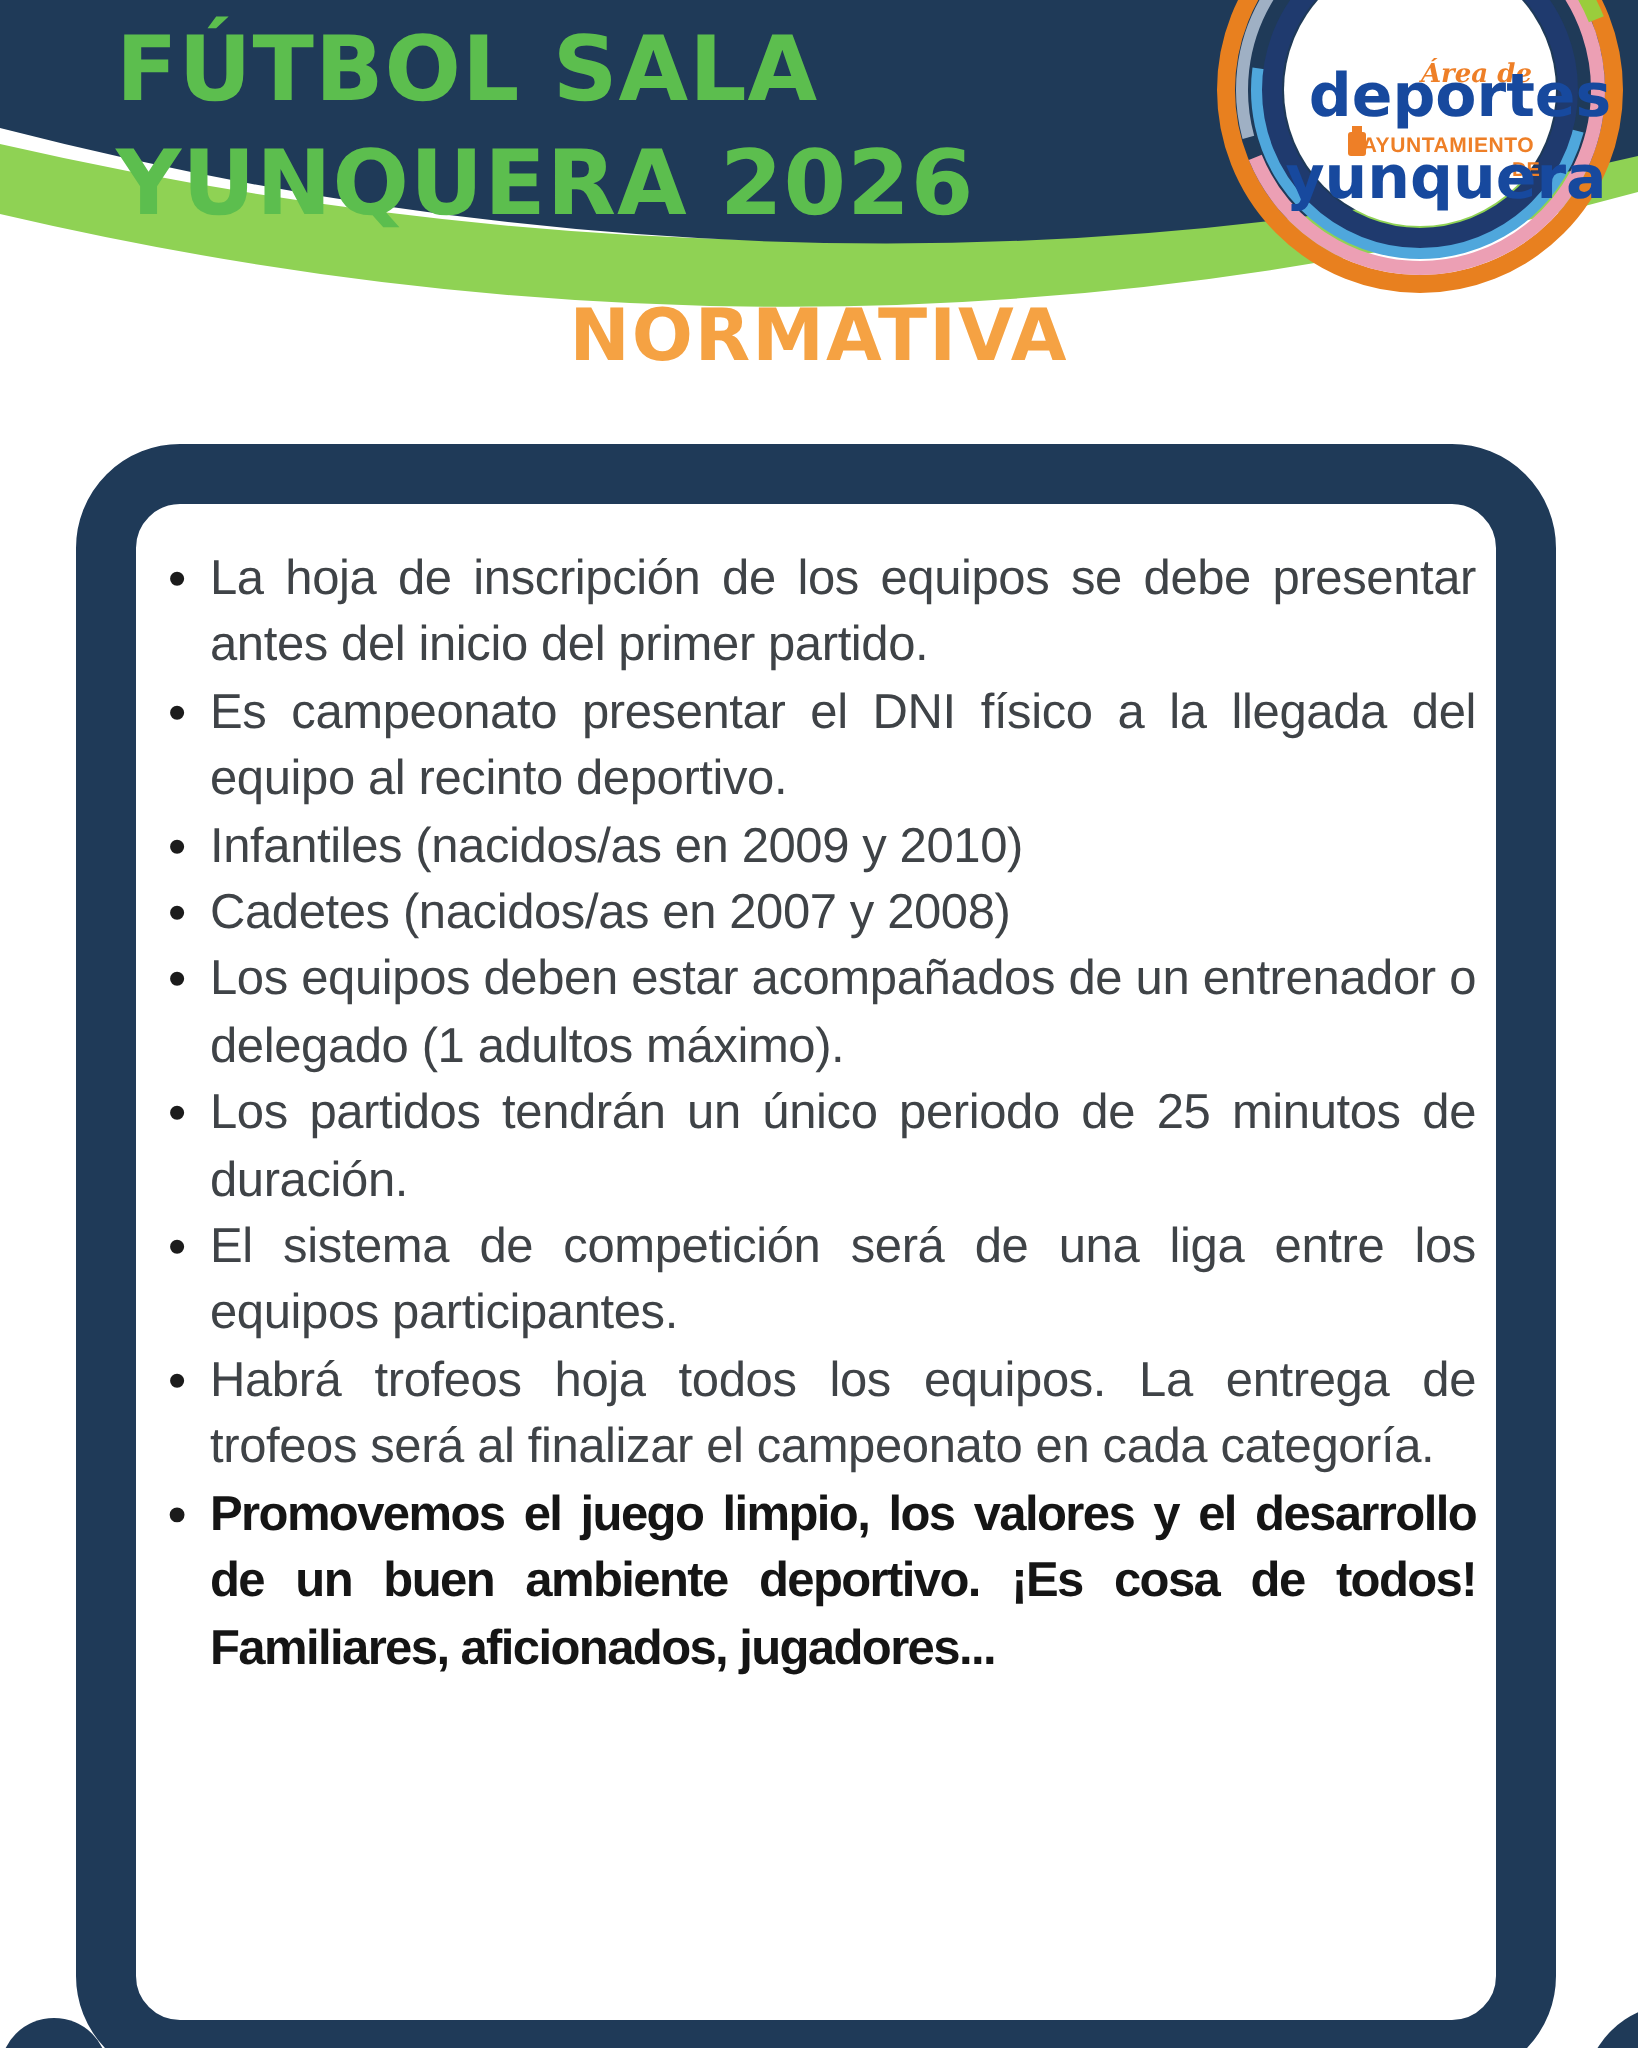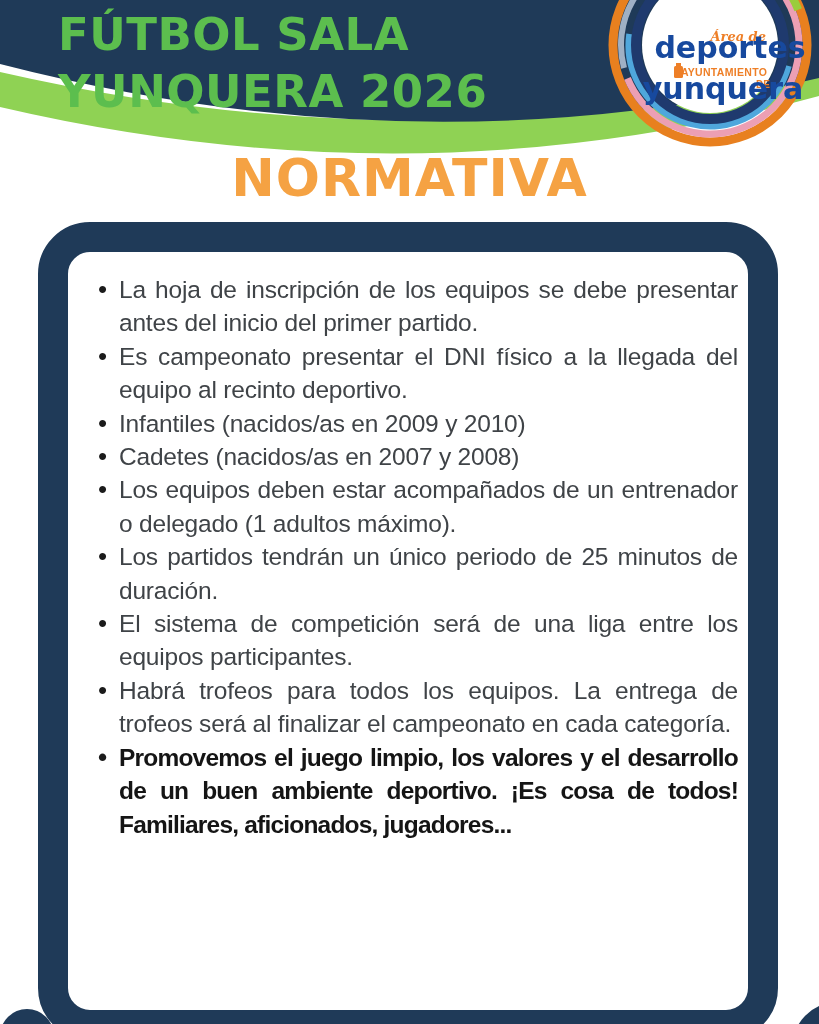--- a/index.html
+++ b/index.html
@@ -41,35 +41,35 @@
     left: 600px; top: -65px;
     width: 220px; height: 220px;
   }
   .section-title {
     position: absolute;
     left: 0; top: 148px;
     width: 819px;
     text-align: center;
     font-family: "DejaVu Sans", sans-serif;
     font-weight: bold;
-    font-size: 52px;
+    font-size: 36px;
     letter-spacing: 1px;
     color: var(--orange);
   }
   .rules-card {
     position: absolute;
     left: 38px; top: 222px;
     width: 740px; height: 818px;
     background: #ffffff;
     border: 30px solid var(--navy);
     border-radius: 52px;
   }
   .rules-list {
     list-style: none;
-    padding: 21px 10px 0 28px;
+    padding: 21px 10px 0 14px;
   }
   .rules-list li {
     position: relative;
     padding-left: 23px;
     font-size: 24.5px;
     line-height: 33.4px;
     letter-spacing: -0.2px;
     color: var(--text);
     text-align: justify;
   }
@@ -150,19 +150,19 @@
 
 <div class="rules-card">
   <ul class="rules-list">
     <li>La hoja de inscripción de los equipos se debe presentar antes del inicio del primer partido.</li>
     <li>Es campeonato presentar el DNI físico a la llegada del equipo al recinto deportivo.</li>
     <li>Infantiles (nacidos/as en 2009 y 2010)</li>
     <li>Cadetes (nacidos/as en 2007 y 2008)</li>
     <li>Los equipos deben estar acompañados de un entrenador o delegado (1 adultos máximo).</li>
     <li>Los partidos tendrán un único periodo de 25 minutos de duración.</li>
     <li>El sistema de competición será de una liga entre los equipos participantes.</li>
-    <li>Habrá trofeos para todos los equipos. La entrega de trofeos será al finalizar el campeonato en cada categoría.</li>
+    <li>Habrá trofeos hoja todos los equipos. La entrega de trofeos será al finalizar el campeonato en cada categoría.</li>
     <li class="rule-bold">Promovemos el juego limpio, los valores y el desarrollo de un buen ambiente deportivo. ¡Es cosa de todos! Familiares, aficionados, jugadores...</li>
   </ul>
 </div>
 
 <div class="corner-blob blob-left"></div>
 <div class="corner-blob blob-right"></div>
 
 </body></html>

